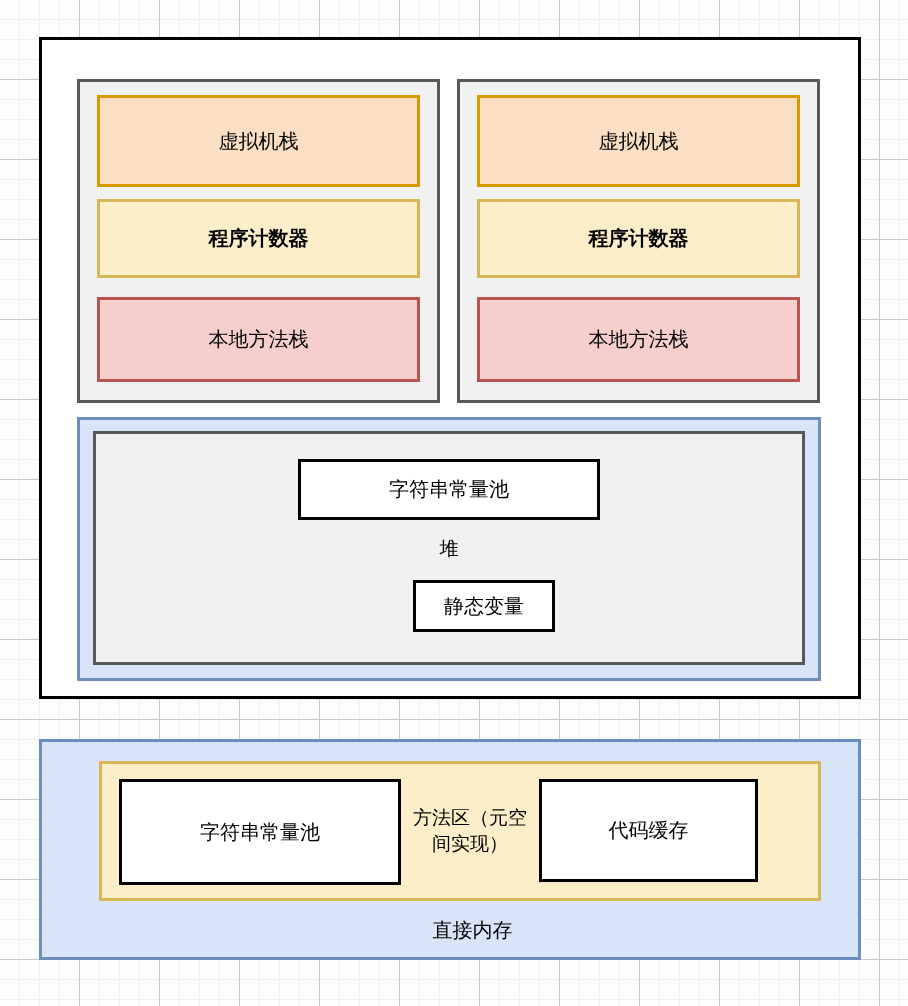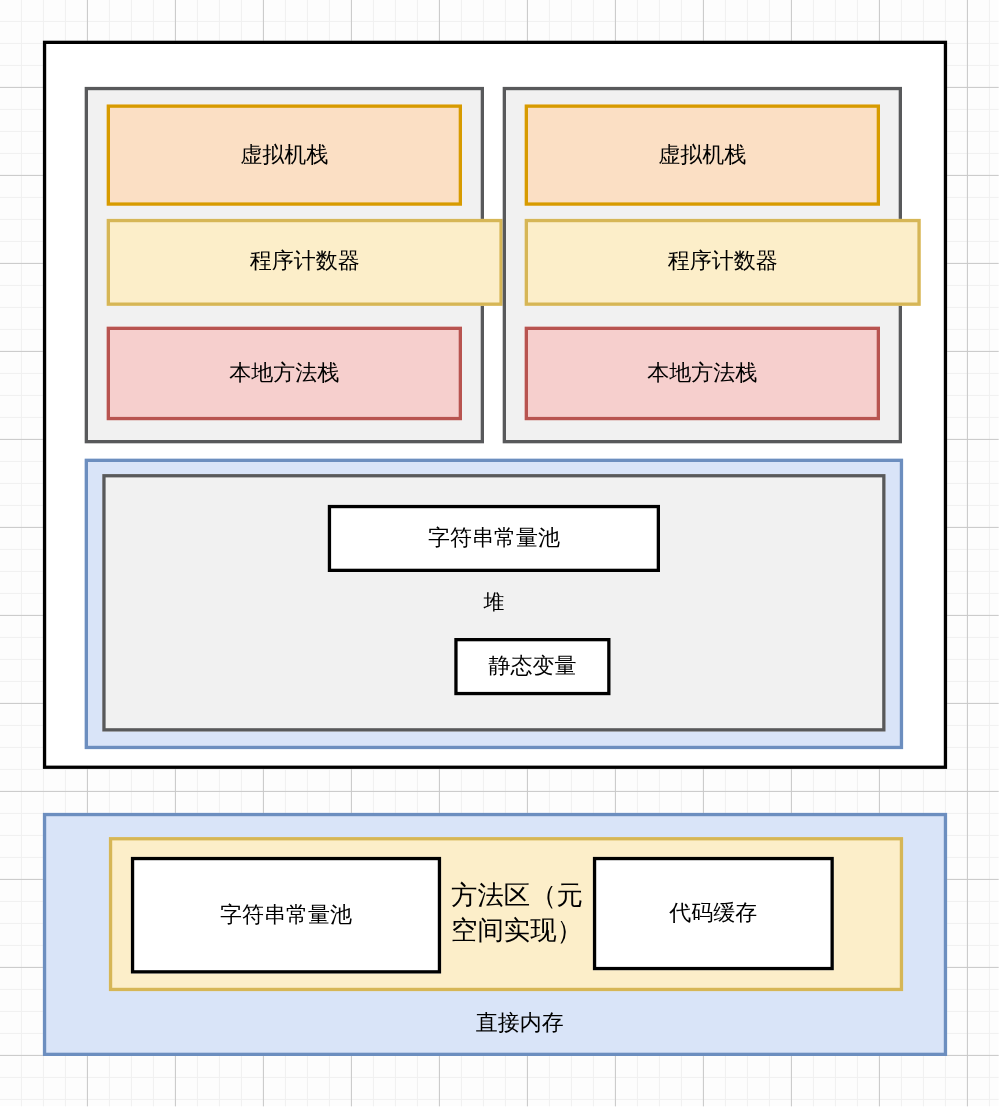--- a/index.html
+++ b/index.html
@@ -87,21 +87,21 @@
     border: 3px solid #6c8ebf;
     background: #d9e4f8;
   }
   .box-gray {
     border: 3px solid #58595b;
     background: #f1f1f1;
   }
 
   
   .row-vm-stack   { top: 95px;  width: 323px; height: 92px; }
-  .row-pc-reg     { top: 199px; width: 360px; height: 79px; }
+  .row-pc-reg     { top: 199px; width: 323px; height: 79px; font-weight: bold; }
   .row-native     { top: 297px; width: 323px; height: 85px; }
 
   .col-left  { left: 97px; }
   .col-right { left: 477px; }
 
   
   #heap-outer {
     left: 77px;
     top: 417px;
     width: 744px;
@@ -151,21 +151,21 @@
     left: 119px;
     top: 779px;
     width: 282px;
     height: 106px;
   }
   #method-area-label {
     left: 405px;
     top: 785px;
     width: 130px;
     height: 92px;
-    font-size: 24px;
+    font-size: 19px;
     line-height: 1.35;
   }
   #code-cache {
     left: 539px;
     top: 779px;
     width: 219px;
     height: 103px;
   }
   #direct-memory-label {
     left: 39px;

